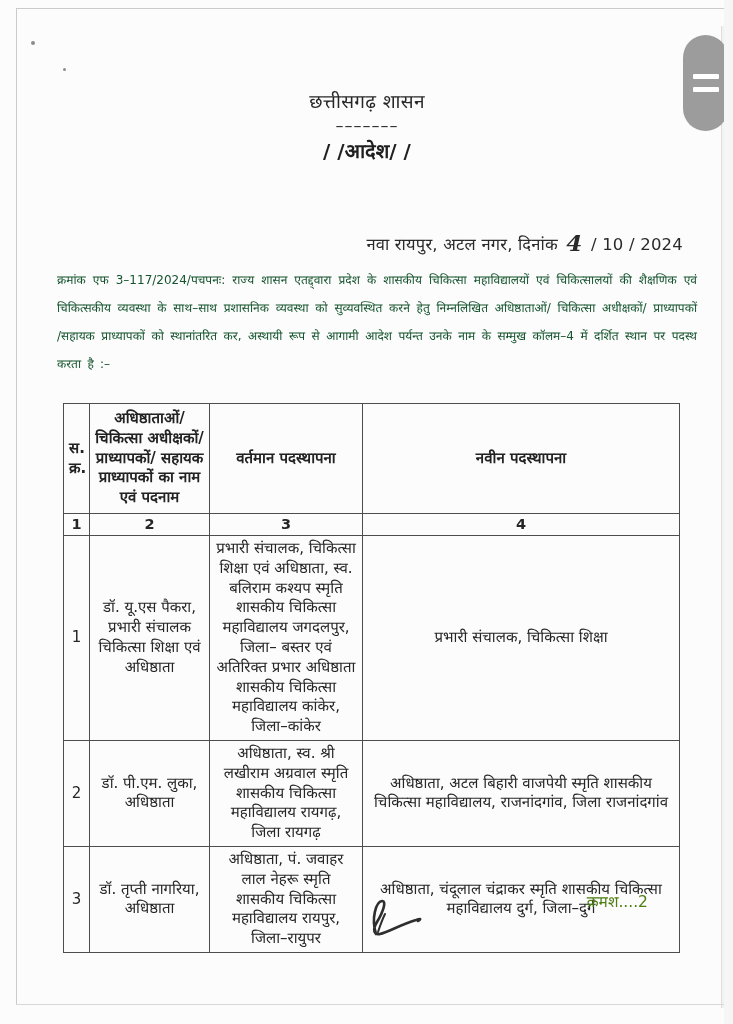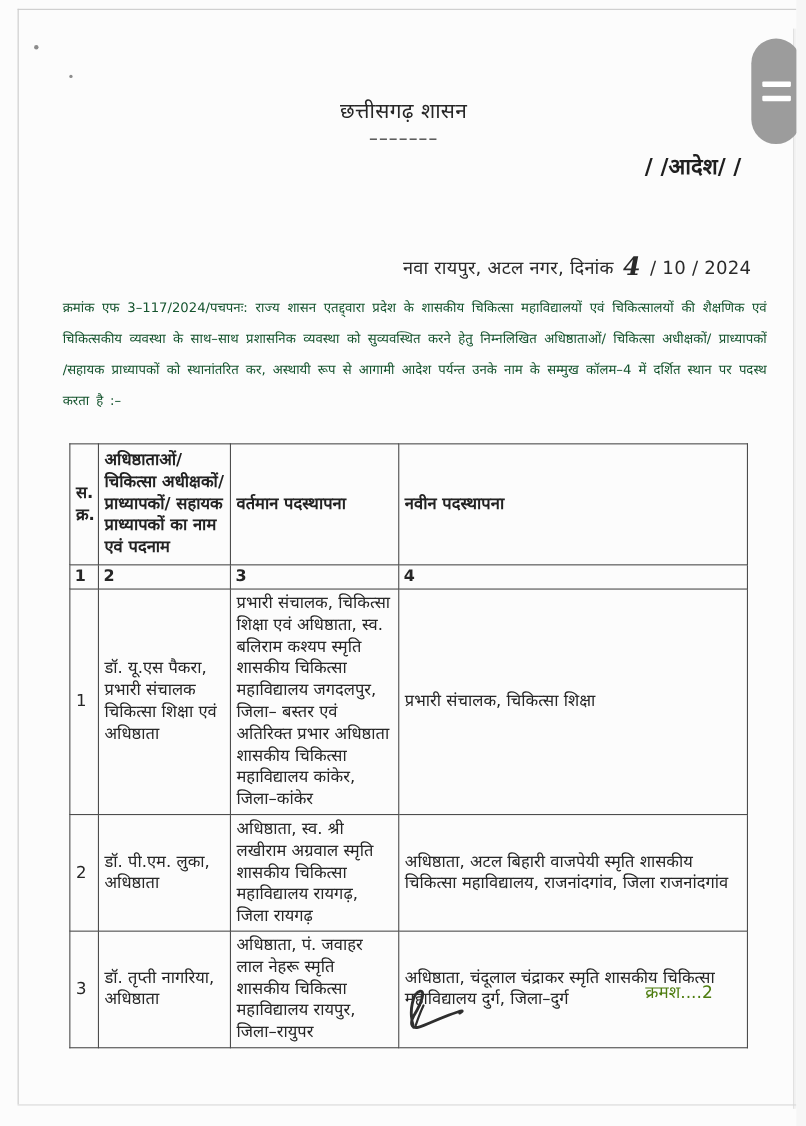--- a/index.html
+++ b/index.html
@@ -37,21 +37,21 @@
   }
   .pill .bar { width:26px; height:5px; background:#fff; border-radius:1px; }
 
   
   .doc-header {
     position:absolute; left:60px; width:614px; top:86px;
     text-align:center;
   }
   .doc-header .h-line { font-size:19px; line-height:30px; font-weight:500; color:#262626; letter-spacing:.3px; }
   .divider { font-size:16px; line-height:16px; color:#333; letter-spacing:1px; margin-top:2px; }
-  .order-title { font-size:20px; line-height:30px; font-weight:bold; color:#1f1f1f; margin-top:2px;text-align:right; }
+  .order-title { font-size:20px; line-height:30px; font-weight:bold; color:#1f1f1f; margin-top:2px; }
 
   .date-line {
     position:absolute; top:228px; right:41px;
     font-size:16.5px; color:#2a2a2a; letter-spacing:.2px;text-align:center;
   }
   .date-line .handwritten {
     font-family:"DejaVu Serif","Liberation Serif",serif;
     font-style:italic; font-weight:bold; font-size:23px;
     display:inline-block; transform:translateY(1px);
     padding:0 3px;
@@ -67,21 +67,21 @@
   
   table.posting {
     position:absolute; left:63px; top:403px;
     width:616px;
     border-collapse:collapse;
     table-layout:fixed;
     font-size:15px; color:#262626;
   }
   table.posting th, table.posting td {
     border:1.6px solid #4d4d4d;
-    text-align:left; vertical-align:middle;
+    text-align:center; vertical-align:middle;
     line-height:1.32;
     padding:3px 5px;
     overflow:hidden;
   }
   table.posting th { font-weight:bold; color:#222; }
   tr.row-head   { height:110px; }
   tr.row-nums   { height:22px; }
   tr.row-nums td { font-weight:bold; padding:0 4px; font-size:14.5px; }
   tr.row-1 { height:176px; }
   tr.row-2 { height:87px;  }

